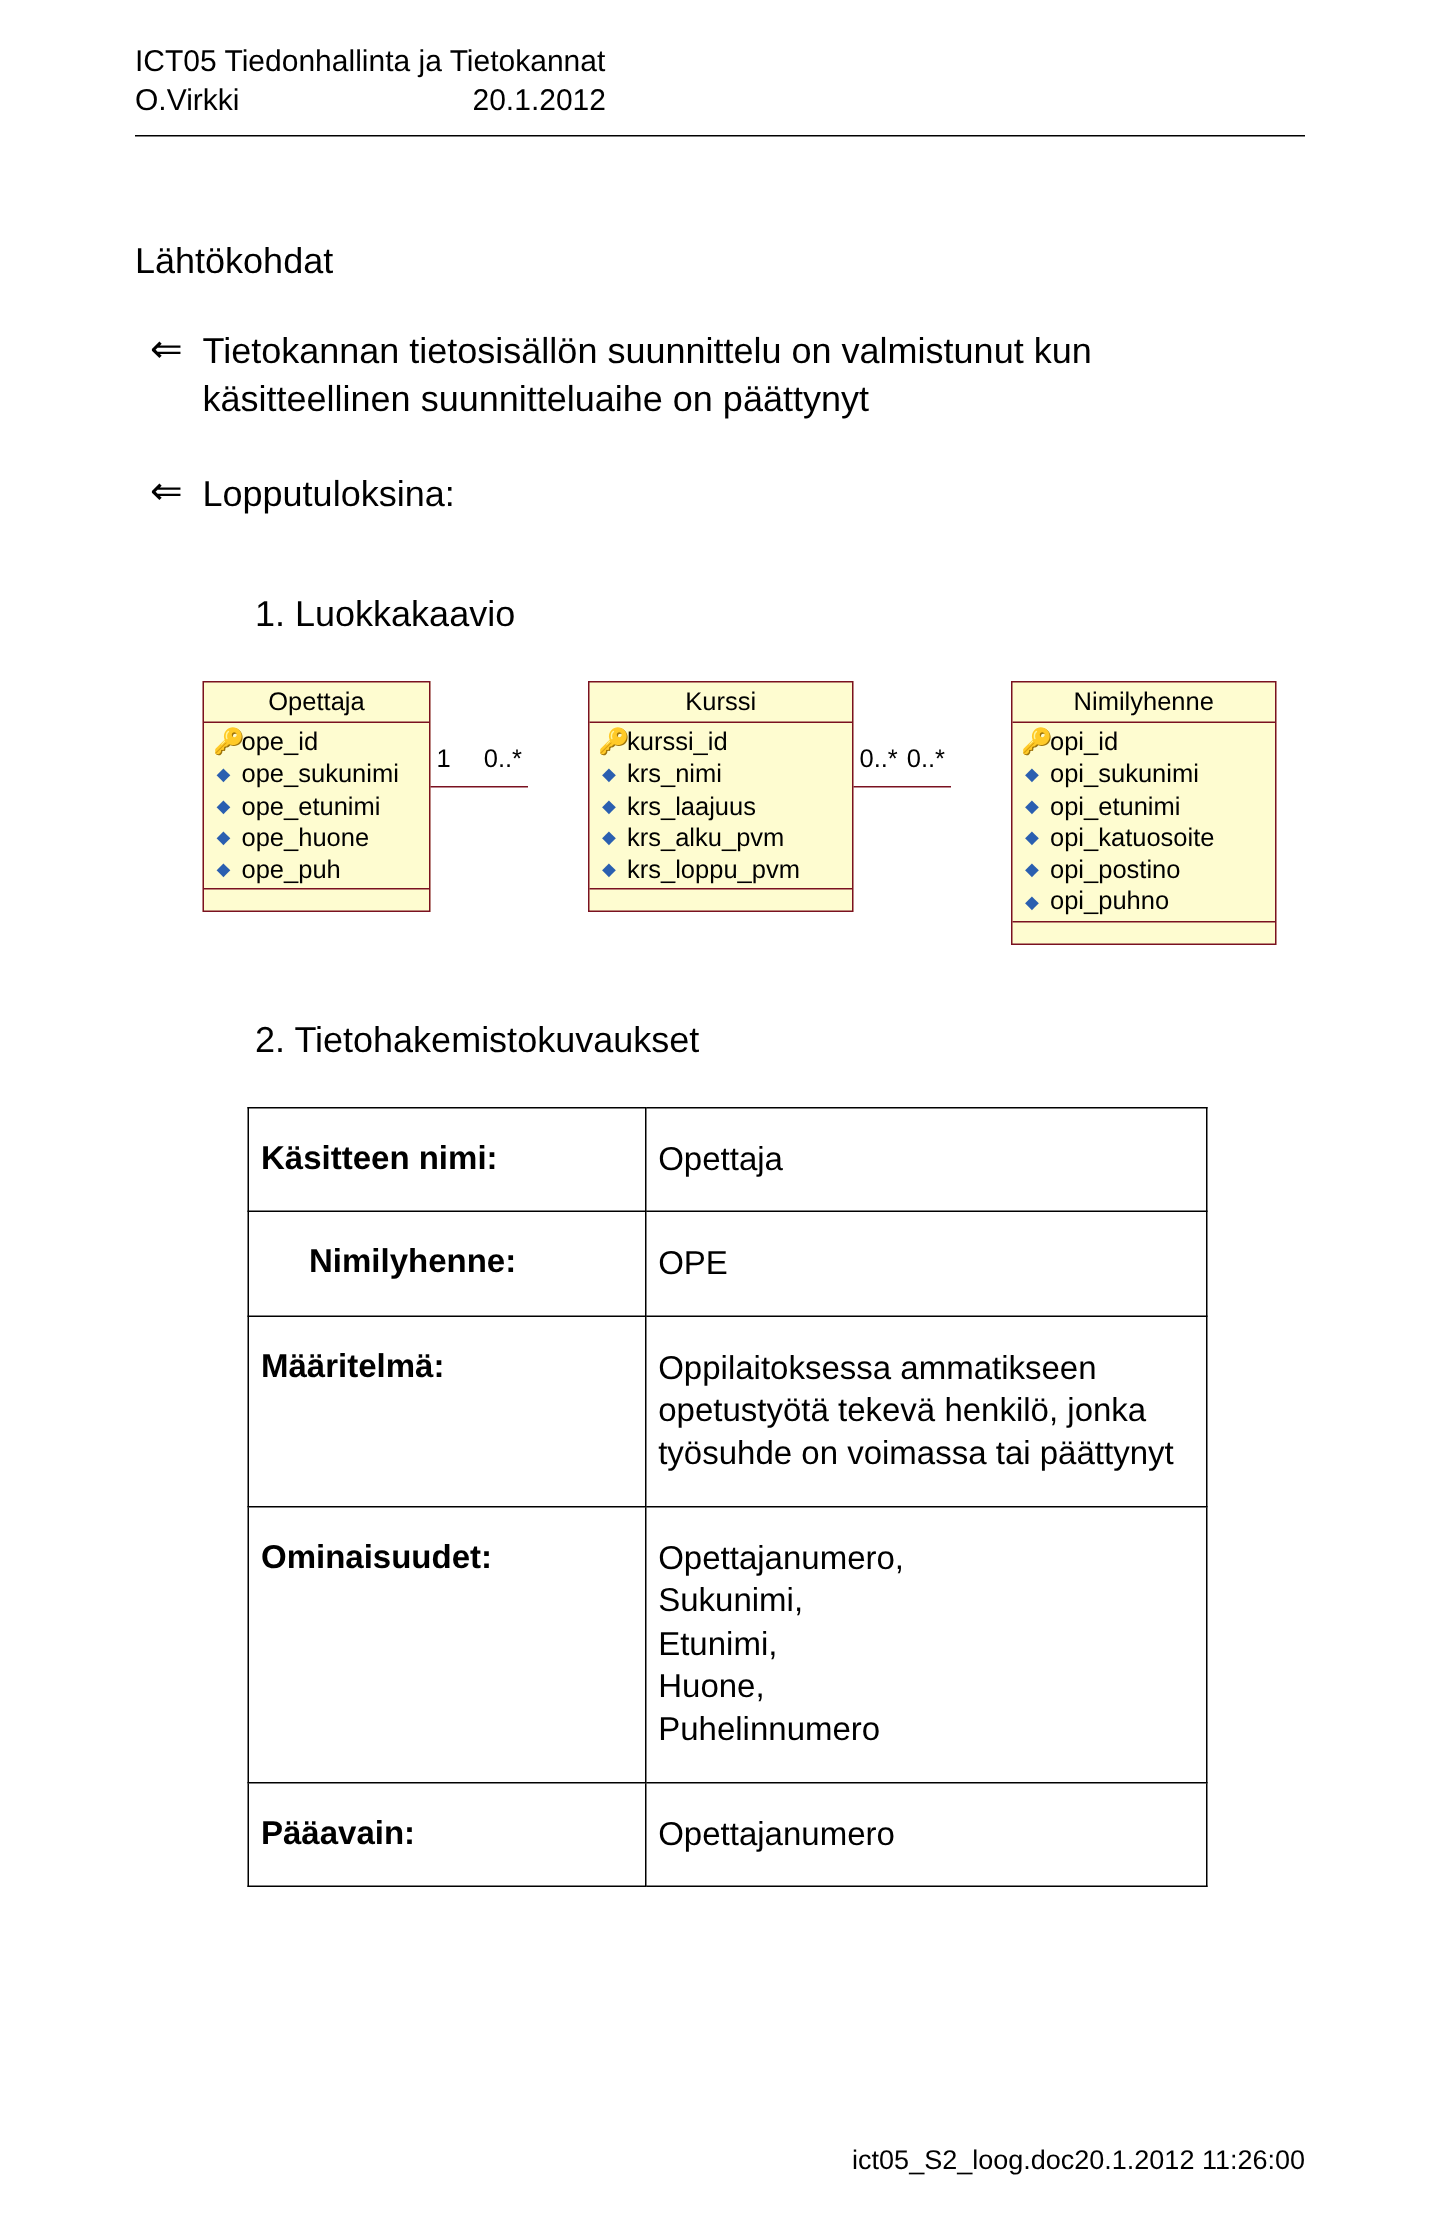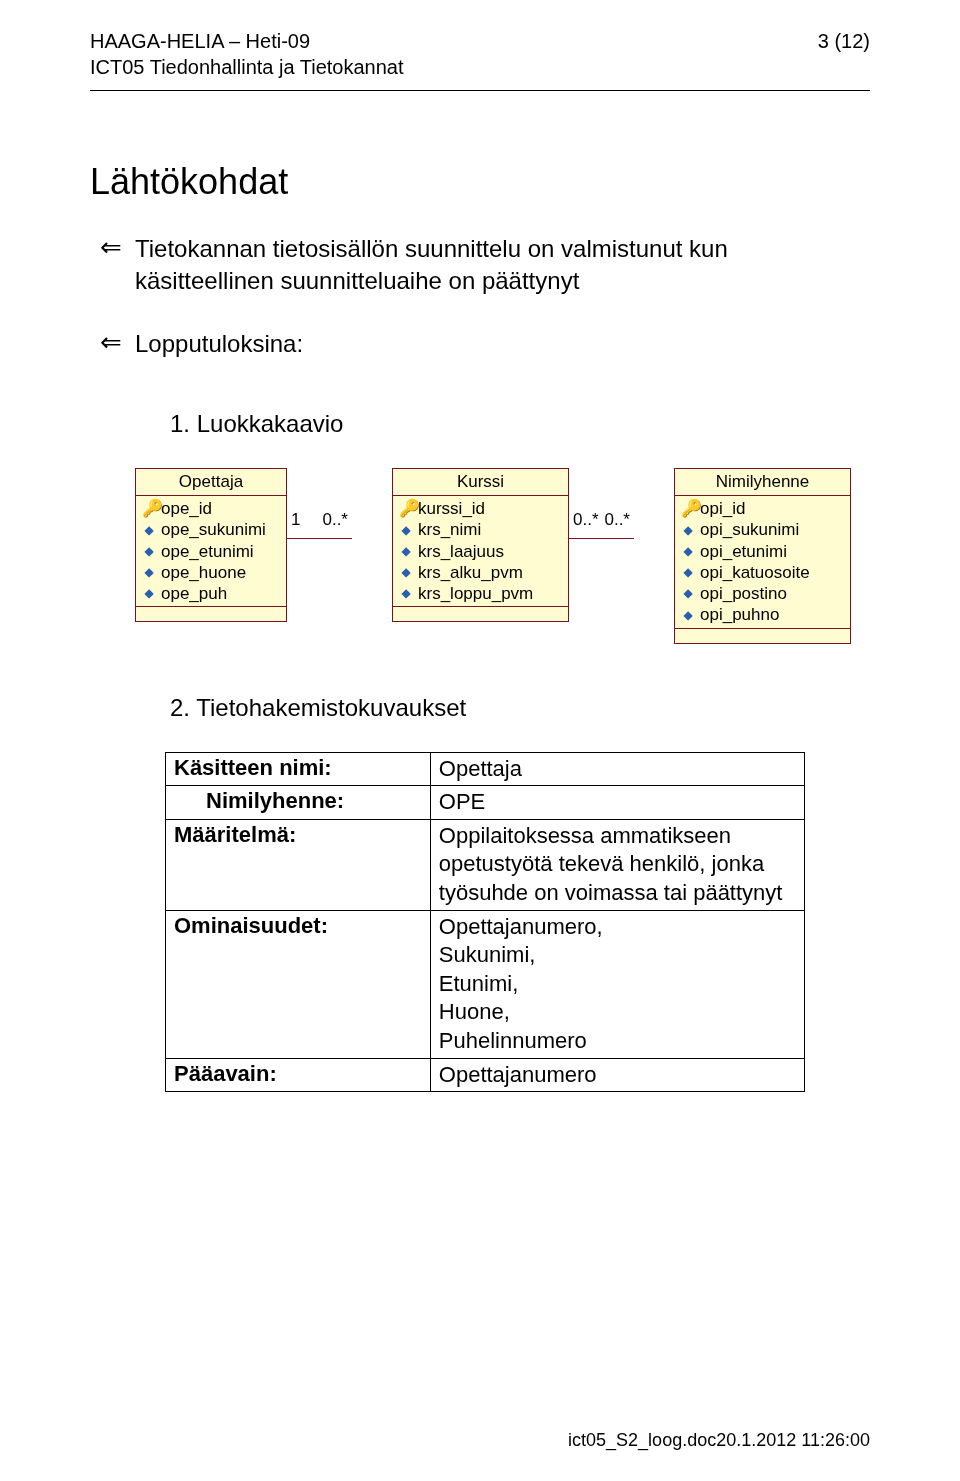--- a/index.html
+++ b/index.html
@@ -27,21 +27,21 @@
   .hdr-author-row .author { width: 225px; }
   .hdr-rule {
     border: 0;
     border-top: 1.5px solid #000;
     margin: 10px 0 0 0;
   }
   .content {
     padding-top: 70px;
     font-size: 30px;
   }
-  .h2 { font-size: 36px; margin-bottom: 30px; }
+  .h2 { font-size: 24px; margin-bottom: 30px; }
   .bullets { padding-left: 45px; font-size: 24px; line-height: 1.35; }
   .bullets .bul { position: relative; margin-bottom: 30px; }
   .bullets .bul .arrow-icon {
     position: absolute;
     left: -35px;
     top: -3px;
     font-family: "DejaVu Sans", "Segoe UI Symbol", sans-serif;
     font-size: 26px;
   }
   .num-item { font-size: 24px; padding-left: 80px; margin-top: 50px; margin-bottom: 30px; }
@@ -94,21 +94,21 @@
   
   .def-table {
     border-collapse: collapse;
     margin-top: 30px;
     margin-left: 75px;
     width: 640px;
     font-size: 22px;
   }
   .def-table td {
     border: 1px solid #000;
-    padding: 2px 8px;
+    padding: 20px 8px;
     vertical-align: top;
   }
   .def-table td.label { font-weight: bold; width: 235px; }
   .def-table td.indent { padding-left: 40px; }
   .def-table td.value { width: 405px; line-height: 1.3; }
 
   .footer {
     position: absolute;
     bottom: 30px;
     left: 90px;
@@ -117,25 +117,25 @@
     justify-content: flex-end;
     font-size: 18px;
   }
 </style>
 </head>
 <body>
 
 <div class="page">
 
   <div class="hdr">
-    <div class="hdr-row hdr-row1">
-      <span>HAAGA-HELIA – Heti-09</span>
-      <span>3 (12)</span>
+    <div>ICT05  Tiedonhallinta ja Tietokannat</div>
+    <div class="hdr-author-row">
+      <span class="author">O.Virkki</span>
+      <span>20.1.2012</span>
     </div>
-    <div>ICT05  Tiedonhallinta ja Tietokannat</div>
     <hr class="hdr-rule">
   </div>
 
   <div class="content">
 
     <div class="h2">Lähtökohdat</div>
 
     <div class="bullets">
       <div class="bul">
         <span class="arrow-icon">⇐</span>

